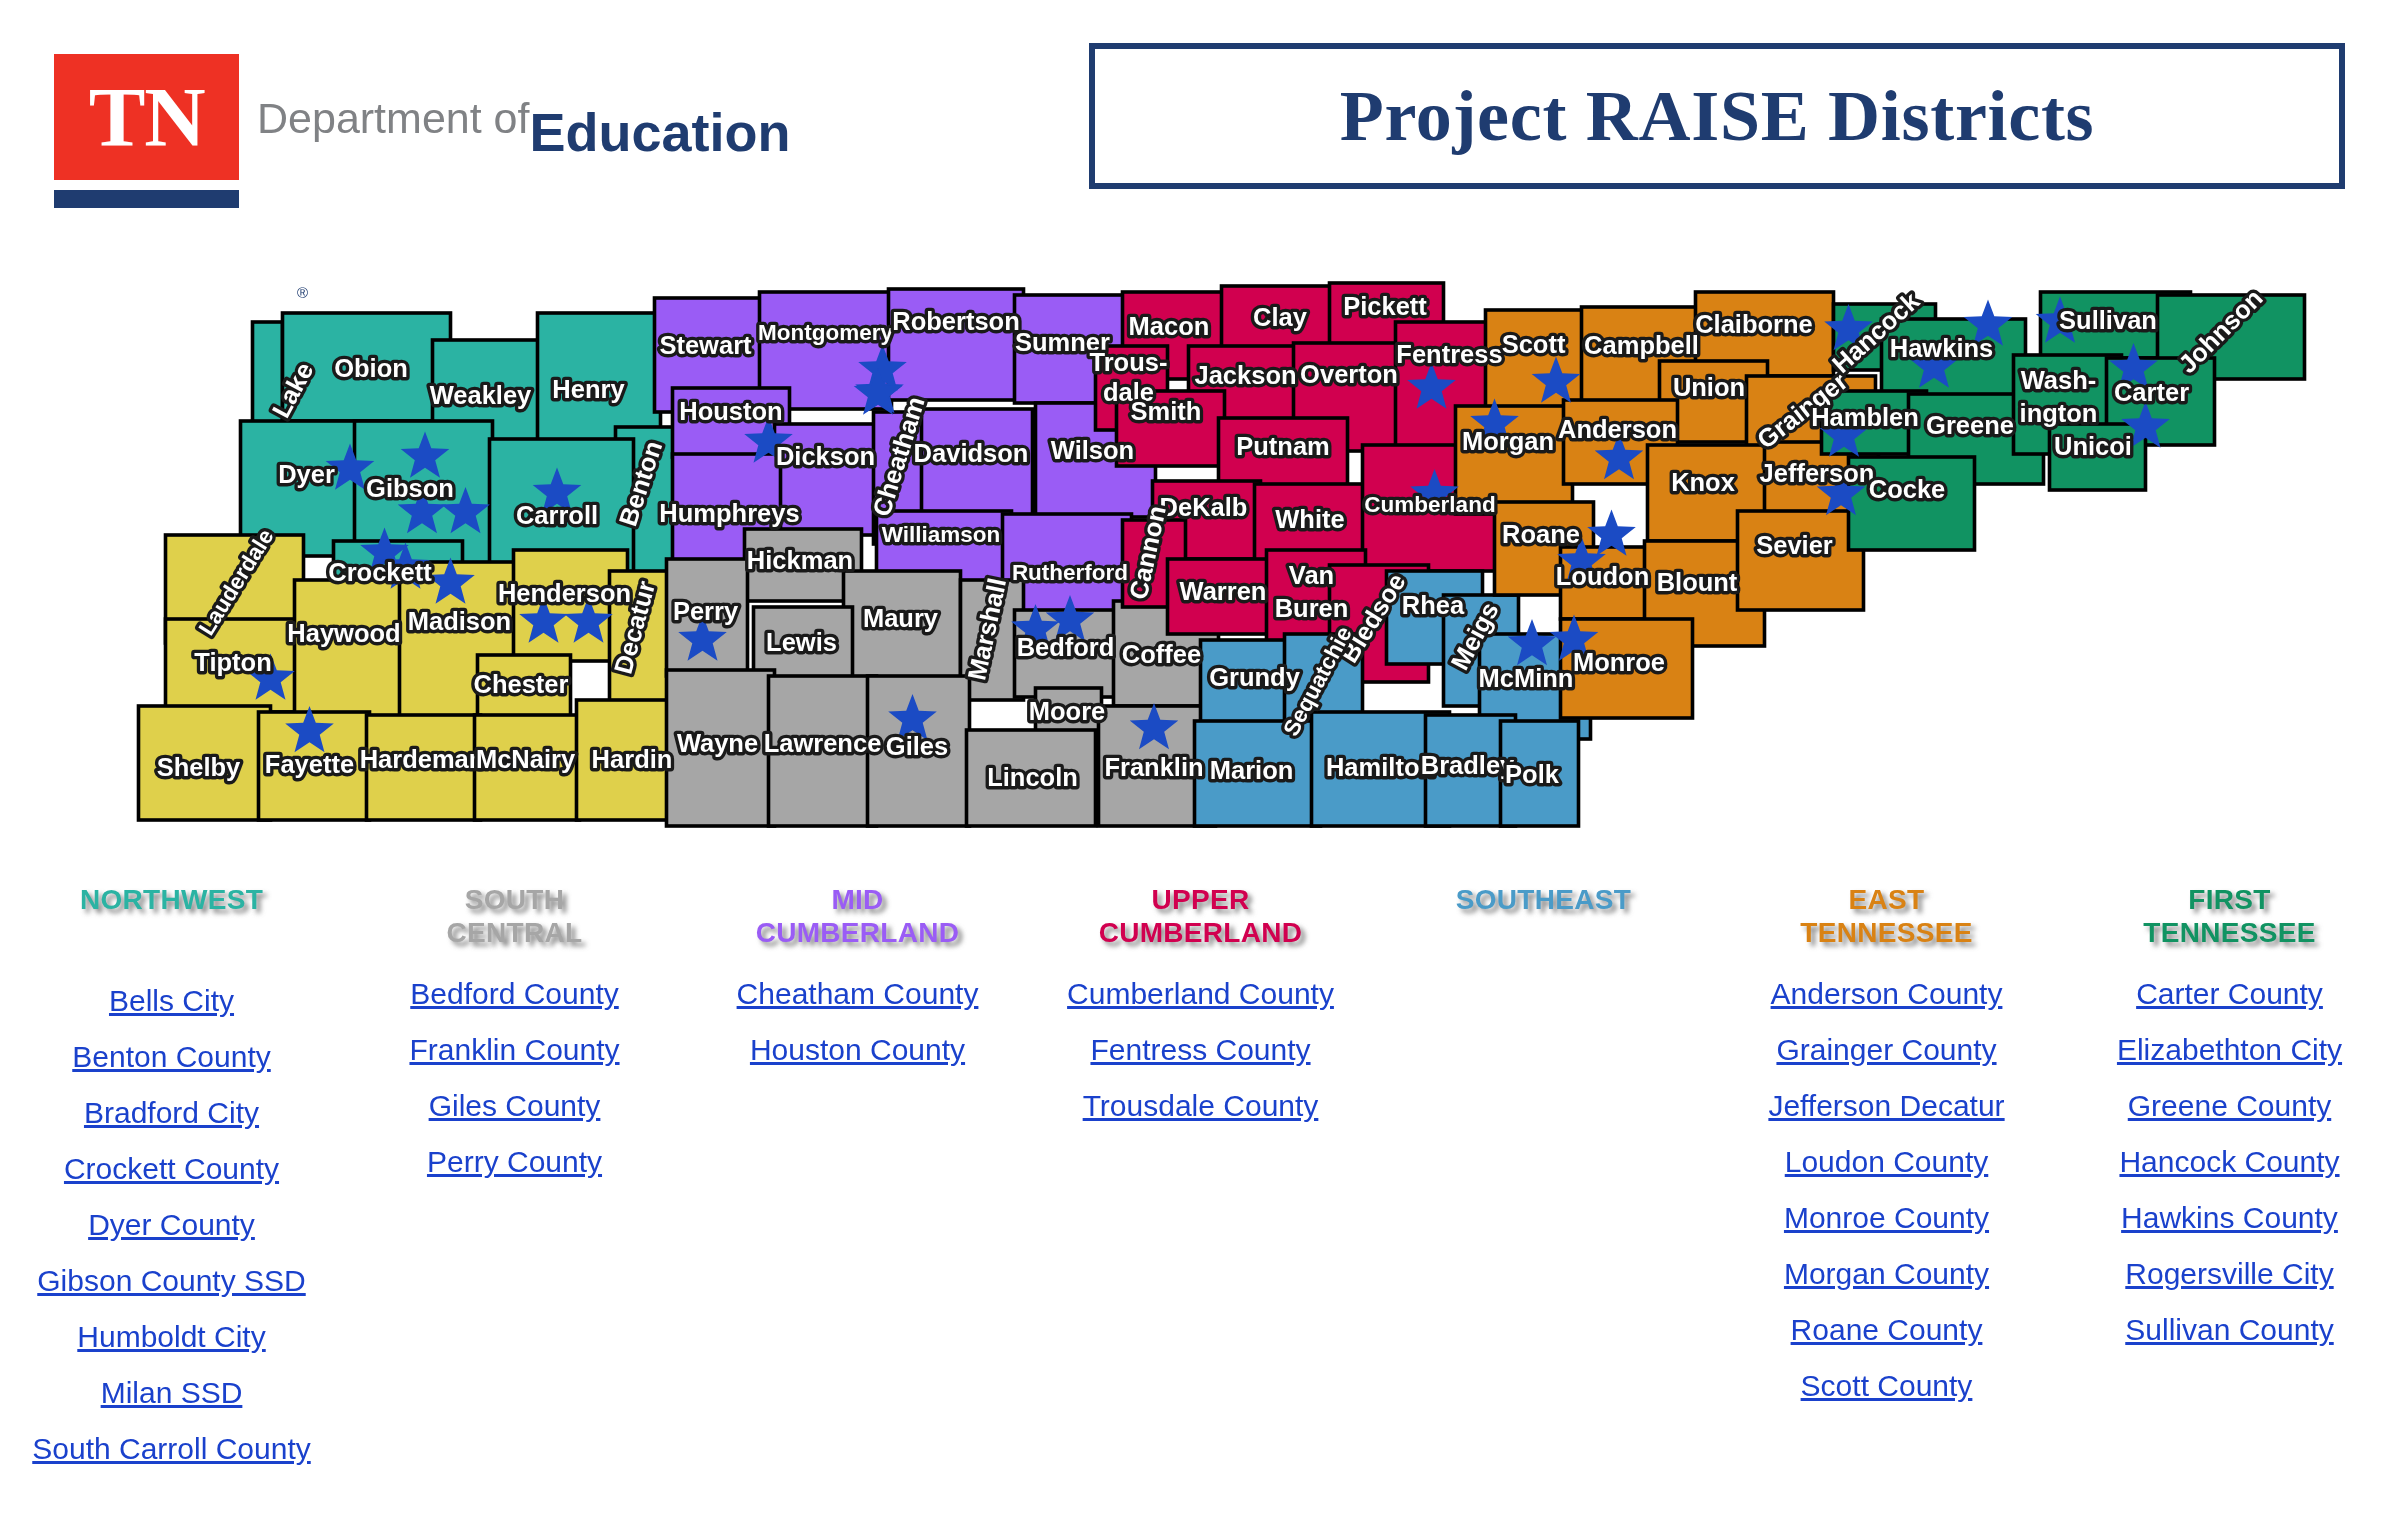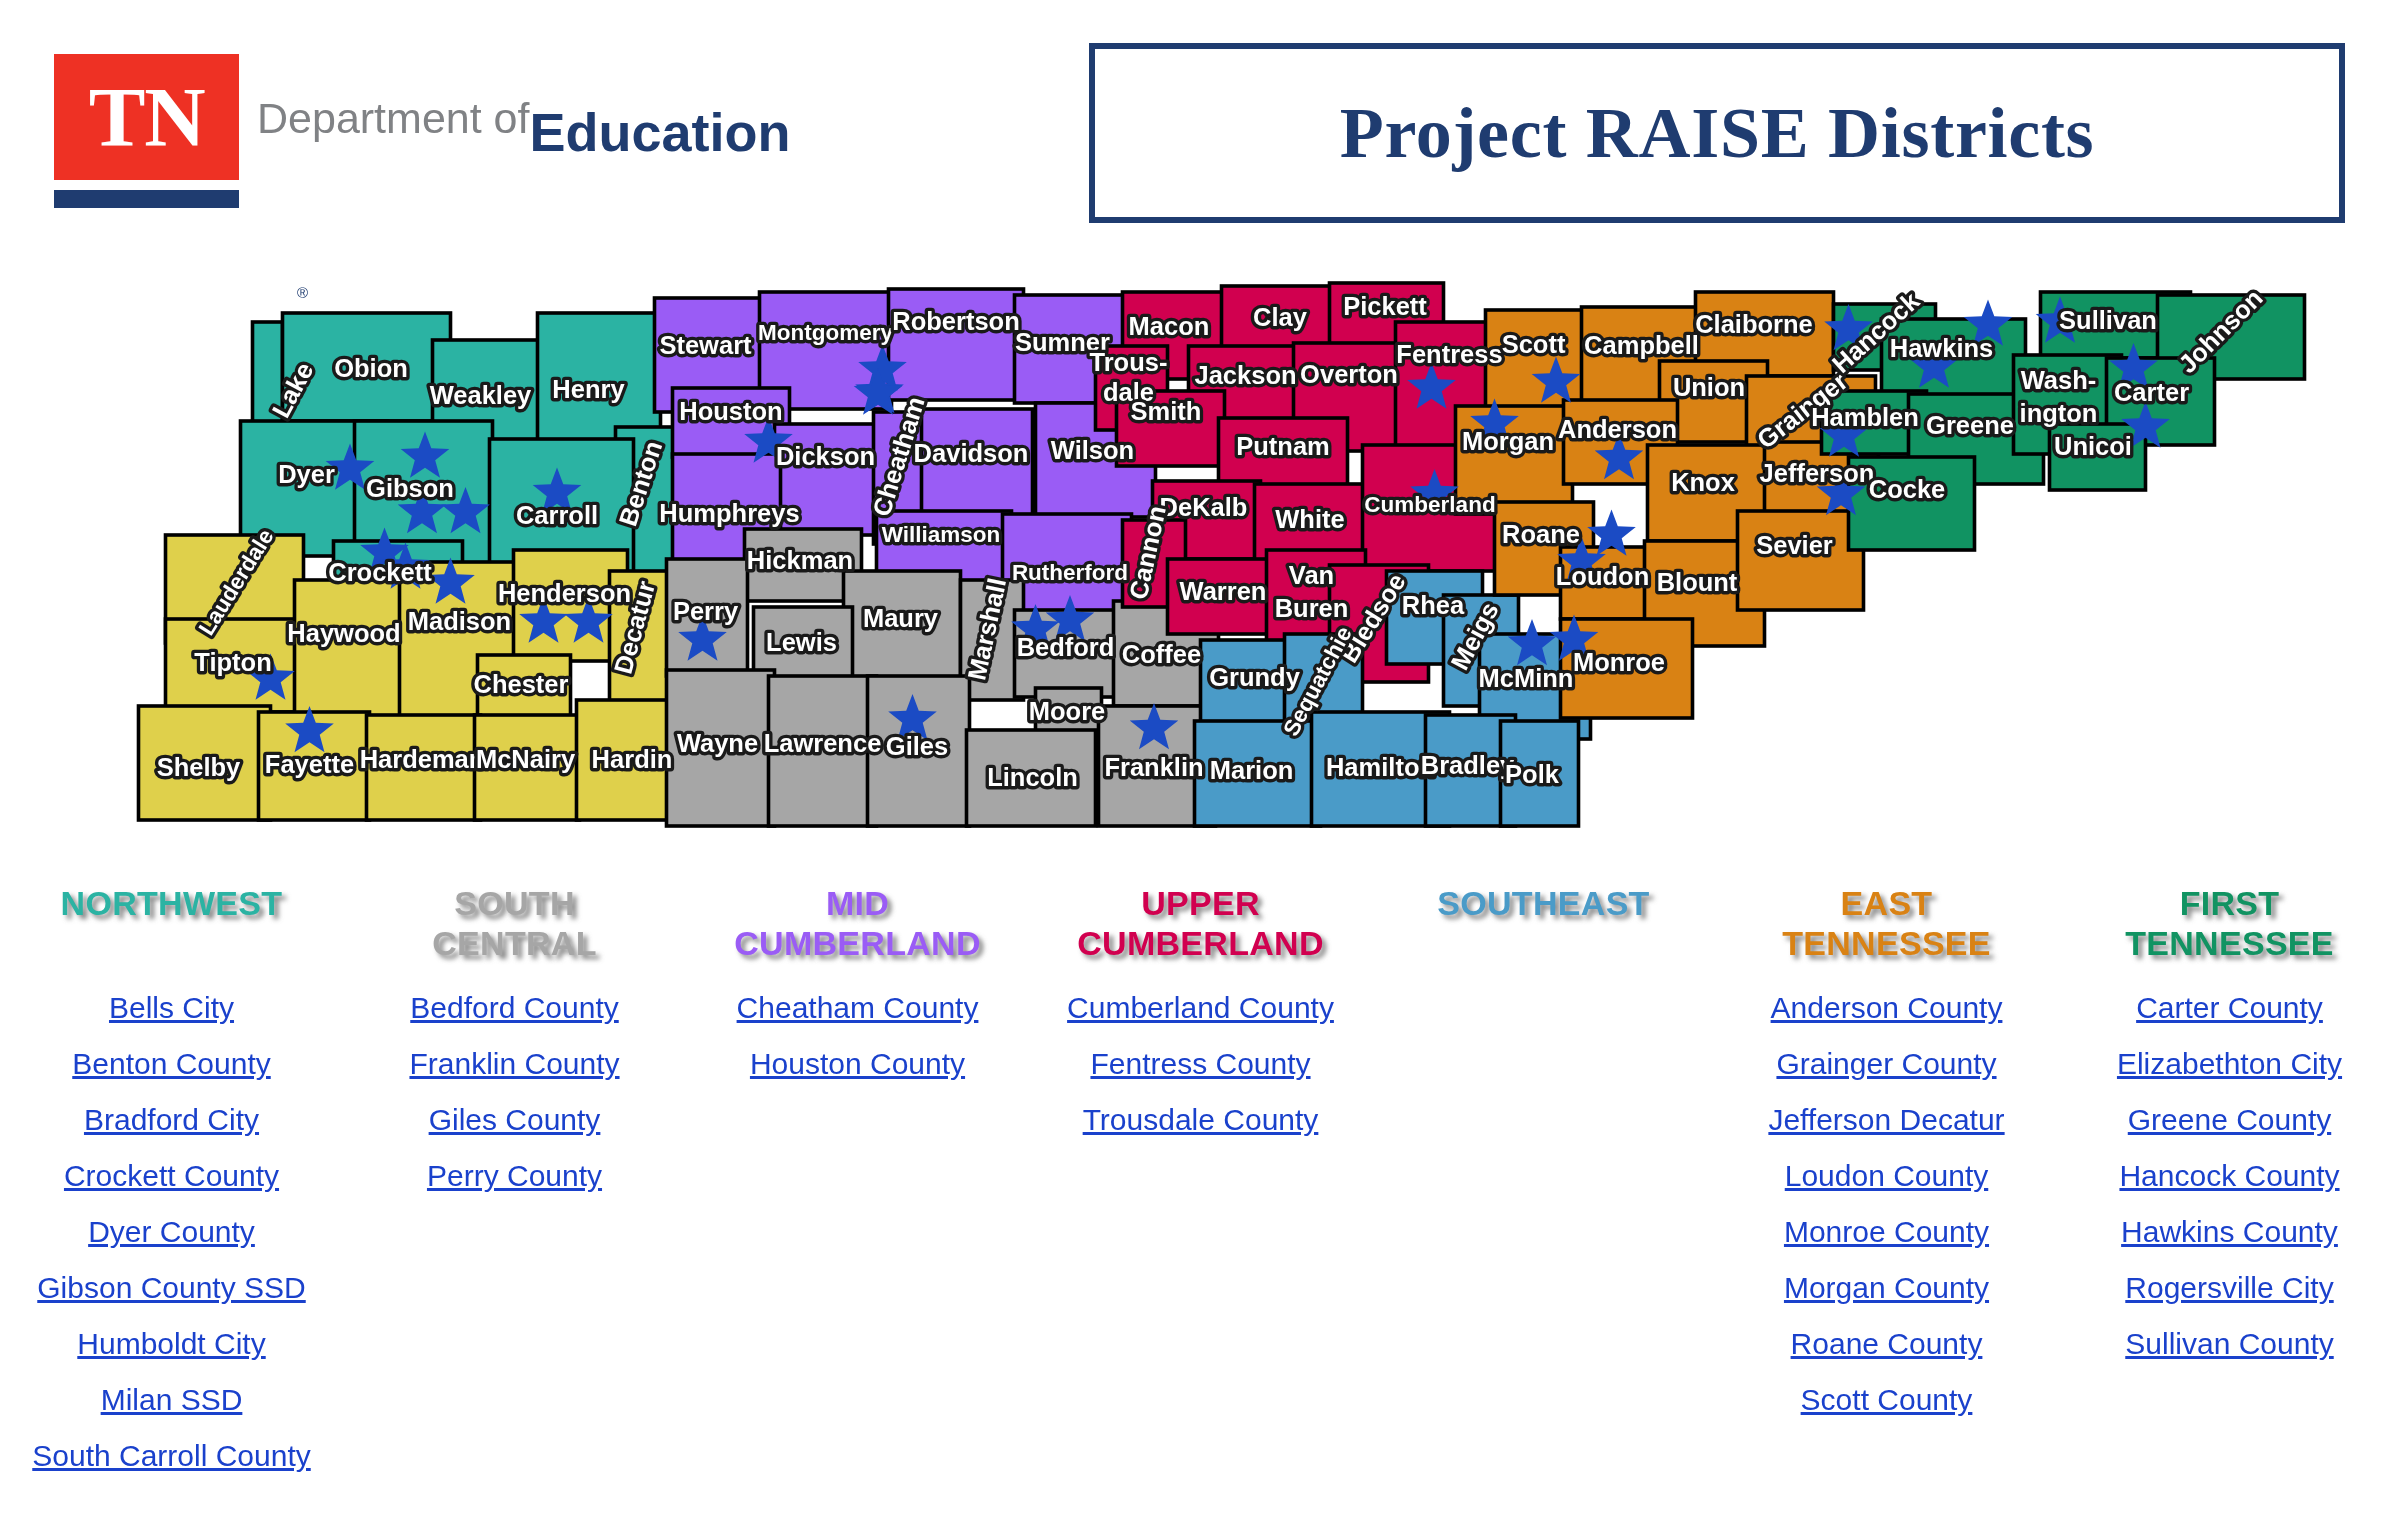--- a/index.html
+++ b/index.html
@@ -14,21 +14,21 @@
   #tn-block{width:185px;height:126px;background:#EE3124;display:flex;align-items:center;justify-content:center;}
   #tn-text{color:#fff;font-family:"Liberation Serif",serif;font-weight:700;font-size:85px;line-height:1;letter-spacing:-1.4px;}
   #tn-bar{width:185px;height:18px;background:#1F3C70;margin-top:9.7px;}
   #logo-words{margin-left:18px;padding-top:43px;display:flex;flex-direction:row;}
   #dept-word{color:#808285;font-size:43px;line-height:1;font-weight:400;letter-spacing:0px;}
   #edu-word{color:#1F3C70;font-size:54px;line-height:1;font-weight:700;margin-top:8.3px;}
   #reg-mark{position:absolute;left:243px;top:230px;color:#1F3C70;font-size:15px;}
 
   
   #title-box{
-    position:absolute;left:1089px;top:43px;width:1256px;height:180px;
+    position:absolute;left:1089px;top:43px;width:1256px;height:146px;
     border:6.2px solid #1F3C70;background:#fff;box-sizing:border-box;
     display:flex;align-items:center;justify-content:center;
   }
   #title-text{
     font-family:"Liberation Serif",serif;font-weight:700;
     font-size:72px;color:#1F3C70;letter-spacing:0.7px;white-space:nowrap;
   }
 
   
   #map-wrap{position:absolute;left:0px;top:262px;width:2401px;height:600px;}
@@ -38,21 +38,21 @@
     font-family:"Liberation Sans",sans-serif;font-weight:700;fill:#ffffff;
     paint-order:stroke;stroke:#1a1a1a;stroke-width:4.5;stroke-linejoin:round;
     text-anchor:middle;dominant-baseline:middle;
   }
   .star{fill:#1B4BC4;}
 
   
   #columns{position:absolute;left:0;top:883px;width:2401px;height:641px;display:flex;}
   .col{flex:1 1 0;display:flex;flex-direction:column;align-items:center;}
   .col-head{
-    font-size:34px;font-weight:700;line-height:1.18;text-align:center;
+    font-size:28px;font-weight:700;line-height:1.18;text-align:center;
     letter-spacing:0.3px;
     text-shadow:4.1px 4.1px 4.8px rgba(90,90,90,0.75);
     margin:0;padding:0;
   }
   .col-head .hl{display:block;white-space:nowrap;}
   .col-items{margin-top:30px;display:flex;flex-direction:column;align-items:center;width:100%;}
   .col-item{
     color:#1A41CC;font-size:30px;font-weight:400;line-height:1;
     margin-bottom:26px;white-space:nowrap;text-align:center;text-decoration:underline;
   }

